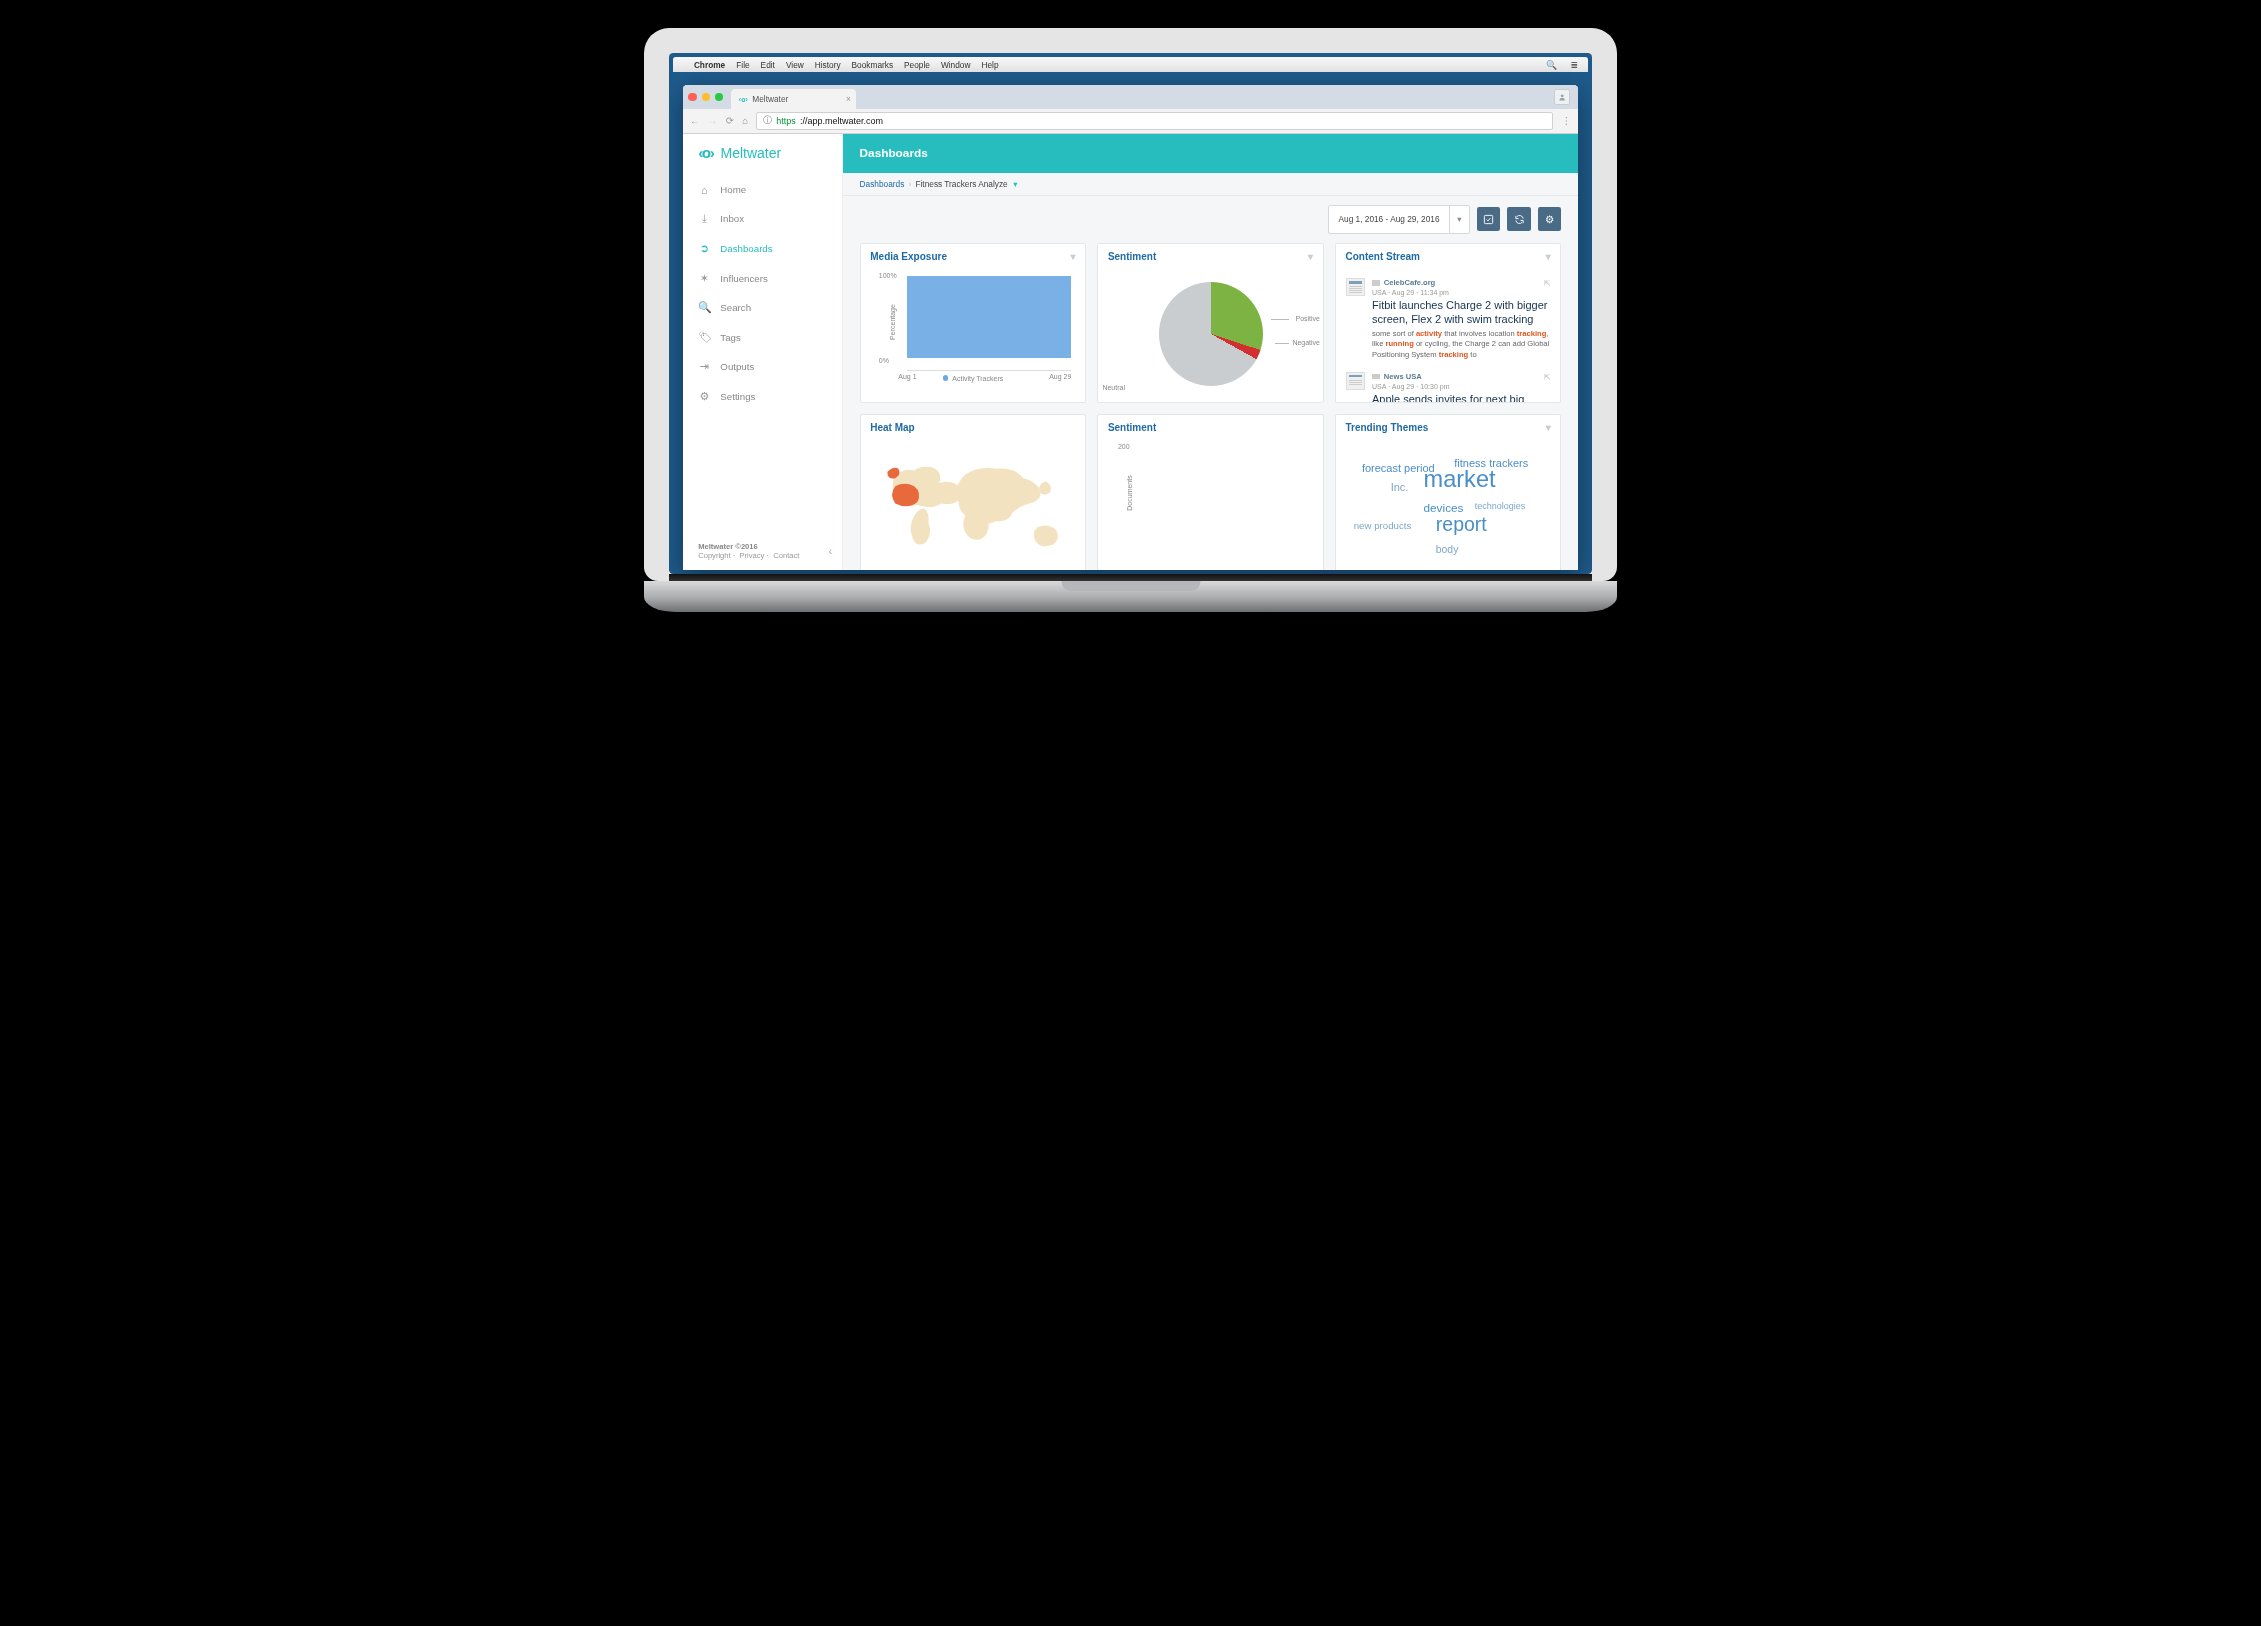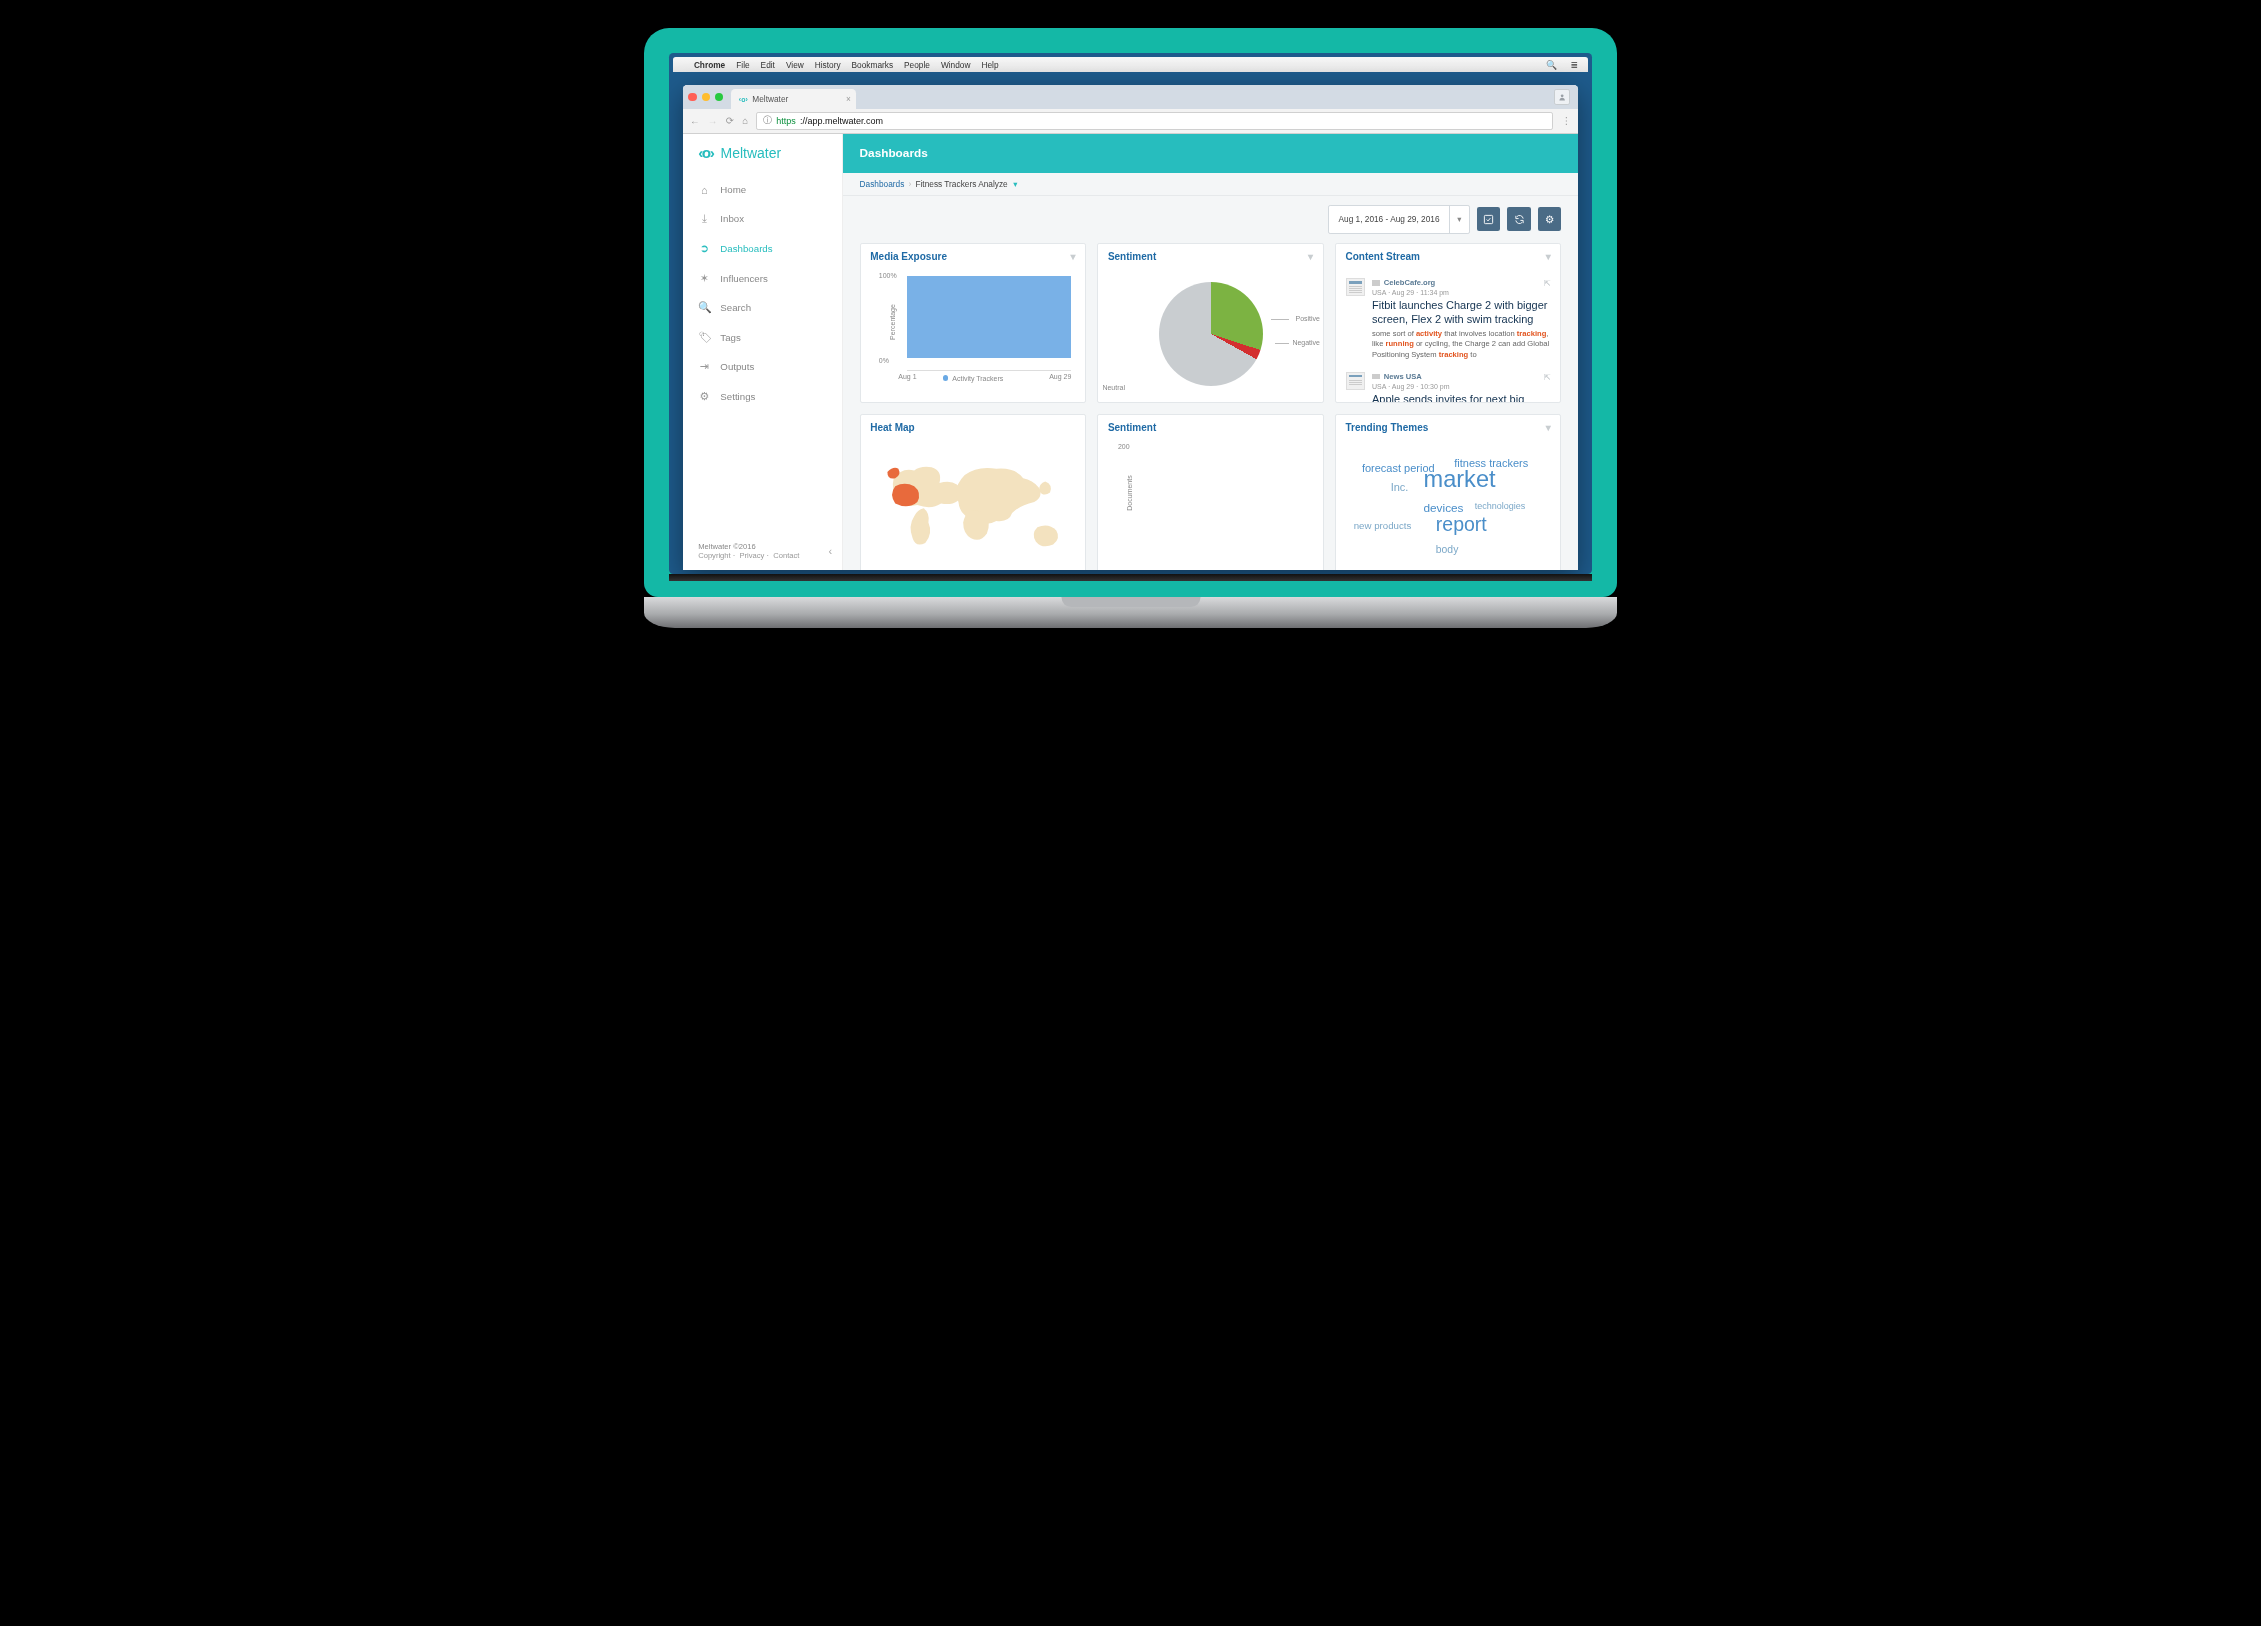--- a/index.html
+++ b/index.html
@@ -16,21 +16,21 @@
   --word:#4a8ec9;
   --hot:#e25520;
   --accent:#eec03e;
 }
 *{box-sizing:border-box;font-family:-apple-system,BlinkMacSystemFont,"Helvetica Neue",Arial,sans-serif}
 html,body{margin:0;padding:0;background:#000}
 body{display:flex;justify-content:center;align-items:flex-start;padding:28px 0}
 
 
 .laptop{position:relative;width:973px}
-.bezel{background:#14b8a6;border-radius:25px 25px 14px 14px;padding:25px 25px 16px 25px}
+.bezel{background:#e5e5e5;border-radius:25px 25px 14px 14px;padding:25px 25px 0 25px}
 .screen{background:#1e5b8c;border-radius:4.2px;padding:4.2px;height:521px;overflow:hidden;position:relative}
 .desktop{background:#1e5b8c;height:100%;width:100%;position:relative}
 
 
 .menubar{height:15.3px;background:linear-gradient(#f7f7f7,#e5e5e5);display:flex;align-items:center;padding:0 9.7px;font-size:8.3px;color:#333;gap:11px;border-radius:2.8px 2.8px 0 0}
 .menubar .right{margin-left:auto;display:flex;gap:12.5px;align-items:center}
 .apple{font-size:9px}
 
 
 .chrome-win{position:absolute;top:28px;left:9.7px;right:9.7px;bottom:0;border-radius:4.2px 4.2px 0 0;overflow:hidden;box-shadow:0 8.3px 28px rgba(0,0,0,.4);display:flex;flex-direction:column;background:#fff}
@@ -57,21 +57,21 @@
 .logo-txt{color:var(--teal);font-size:14px;font-weight:500}
 .nav{list-style:none;margin:2.8px 0 0 0;padding:0}
 .nav li{display:flex;align-items:center;gap:9.7px;padding:8.3px 15.3px;font-size:9.7px;color:var(--muted);cursor:pointer}
 .nav li .nico{width:12.5px;text-align:center;color:#999;font-size:11px}
 .nav li.active{color:var(--teal)}
 .nav li.active .nico{color:var(--teal)}
 .sidefoot{margin-top:auto;padding:9.7px 15.3px;font-size:7.6px;color:#999;position:relative}
 .sidefoot .collapse{position:absolute;right:9.7px;top:50%;transform:translateY(-50%);color:#aaa;font-size:11px;cursor:pointer}
 .sidefoot .line2 span{color:#999}
 .sidefoot .line2 .sep{margin:0 2.1px}
-.sidefoot .line1{font-weight:400;color:#888}
+.sidefoot .line1{font-weight:700;color:#888}
 
 .main{flex:1;background:var(--bg);display:flex;flex-direction:column;overflow:hidden}
 .header{height:39px;background:var(--teal);color:#fff;display:flex;align-items:center;padding:0 16.7px;font-size:11.8px;font-weight:600}
 .crumbbar{height:23.6px;display:flex;align-items:center;padding:0 16.7px;font-size:8.3px;color:var(--muted);gap:4.2px;border-bottom:0.7px solid #e6e9eb;background:var(--bg)}
 .crumbbar .root{color:var(--link)}
 .crumbbar .cur{color:#444;font-weight:500}
 .crumbbar .chev{color:#bbb}
 .crumbbar .drop{color:var(--teal);margin-left:1.4px}
 
 .toolbar{display:flex;align-items:center;padding:8.3px 16.7px;gap:4.2px}

